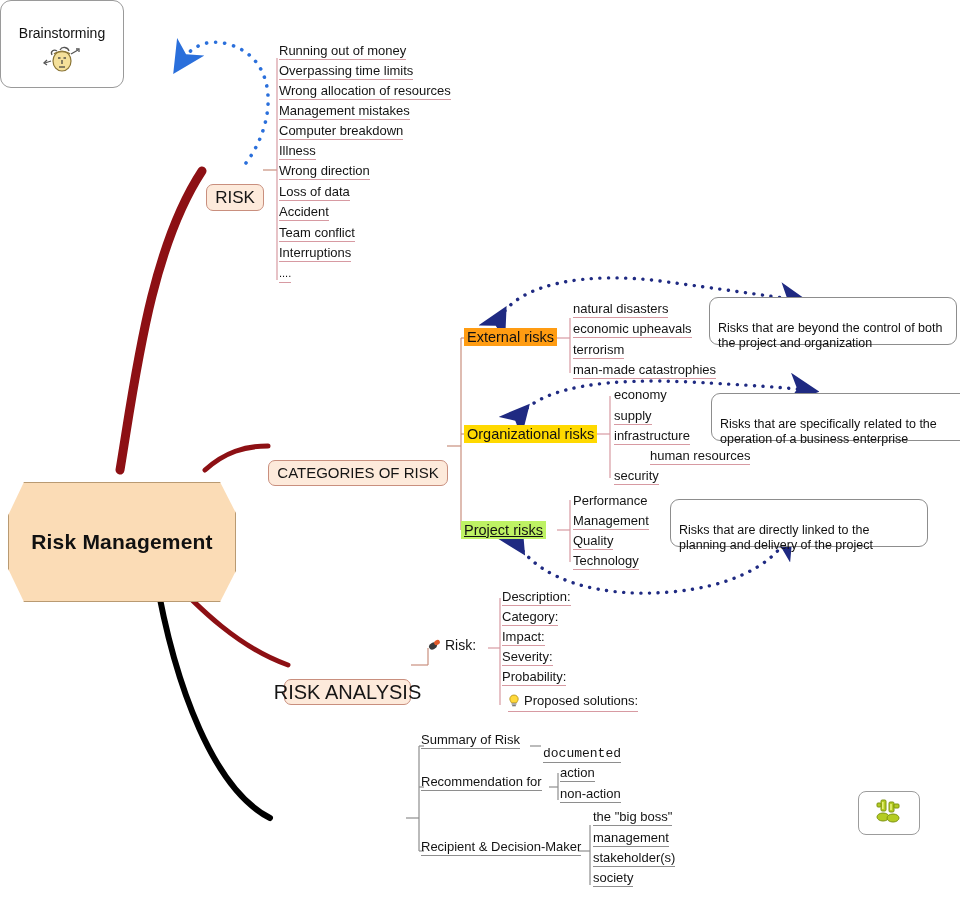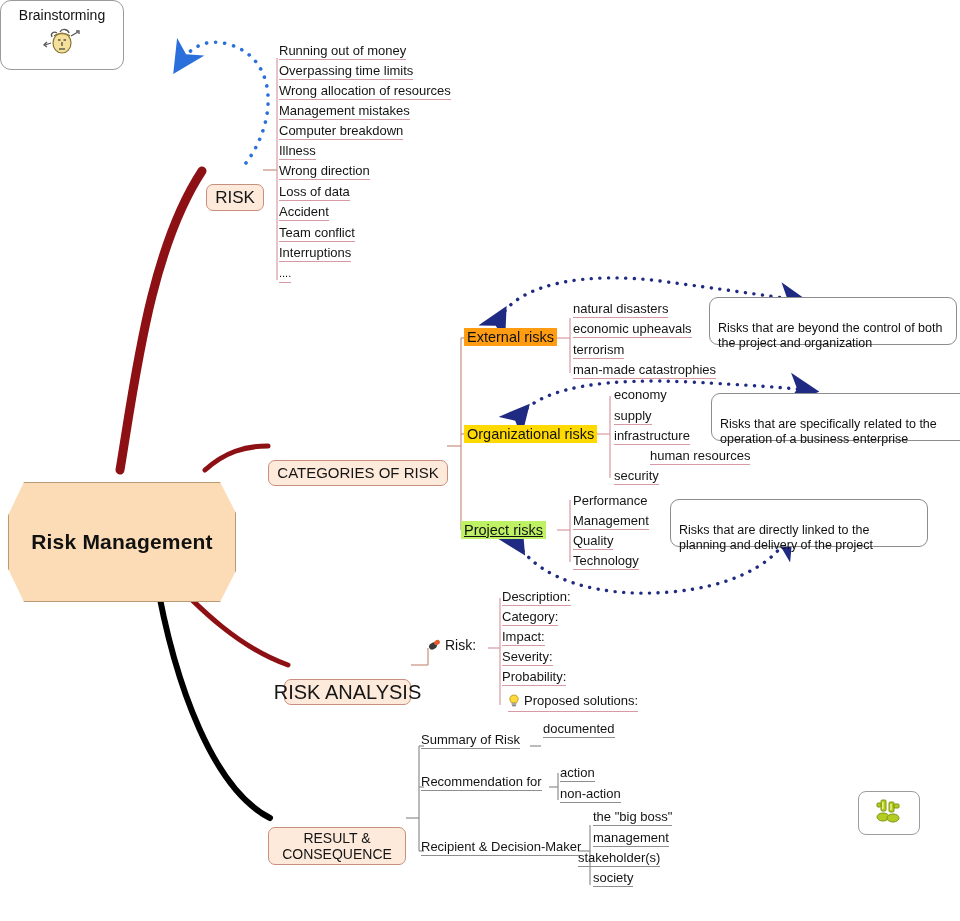--- a/index.html
+++ b/index.html
@@ -24,21 +24,21 @@
 
   .main-node{
     background:#fdeadb;border:1px solid #c98f7e;border-radius:7px;
     display:flex;align-items:center;justify-content:center;
     font-size:15px;color:#151515;padding:3px 9px;text-align:center;line-height:1.15;
   }
   .brainstorm-node{
     left:121px;top:70px;width:122px;height:62px;
     background:#ffffff;border:1px solid #9a9a9a;border-radius:11px;
     display:flex;flex-direction:column;align-items:center;justify-content:flex-start;
-    padding-top:6px;font-size:14px;color:#111;
+    padding-top:24px;font-size:14px;color:#111;
   }
 
   
   .leaf{
     position:absolute;white-space:nowrap;font-size:13px;color:#141414;
     padding-bottom:1px;line-height:15px;
   }
   .leaf.pink{border-bottom:1px solid #d79aa2;}
   .leaf.grey{border-bottom:1px solid #8e8e8e;}
   .leaf.plain{border-bottom:none;}
@@ -230,36 +230,32 @@
   <div class="leaf pink" style="left:508px;top:693px;">
     <span class="inline-icon">
       <svg width="12" height="13" viewBox="0 0 12 13">
         <path d="M6,1 C8.6,1 10.2,3 10.2,5 C10.2,6.6 9,7.6 8.6,8.8 L3.4,8.8 C3,7.6 1.8,6.6 1.8,5 C1.8,3 3.4,1 6,1 Z" fill="#ffd93b" stroke="#b08c12" stroke-width="0.8"></path>
         <rect x="3.6" y="9.2" width="4.8" height="1.6" fill="#9a9a9a"></rect>
         <rect x="4.2" y="11" width="3.6" height="1.3" fill="#7a7a7a"></rect>
       </svg>
     </span><span>Proposed solutions:</span>
   </div>
 
-  <div class="node main-node" style="left:268px;top:800px;width:138px;height:38px;font-size:14px;flex-direction:column;">
-    <span>RESULT &amp;</span>
-    <span>CONSEQUENCE</span>
-  </div>
 
   <div class="leaf grey" style="left:421px;top:732px;">Summary of Risk</div>
-  <div class="leaf grey" style="left:543px;top:721px;">documented</div>
+  <div class="leaf grey" style="left:543px;top:746px;font-family:Liberation Mono, monospace;">documented</div>
 
   <div class="leaf grey" style="left:421px;top:774px;">Recommendation for</div>
   <div class="leaf grey" style="left:560px;top:765px;">action</div>
   <div class="leaf grey" style="left:560px;top:786px;">non-action</div>
 
   <div class="leaf grey" style="left:421px;top:839px;">Recipient &amp; Decision-Maker</div>
   <div class="leaf grey" style="left:593px;top:809px;">the "big boss"</div>
   <div class="leaf grey" style="left:593px;top:830px;">management</div>
-  <div class="leaf grey" style="left:578px;top:850px;">stakeholder(s)</div>
+  <div class="leaf grey" style="left:593px;top:850px;">stakeholder(s)</div>
   <div class="leaf grey" style="left:593px;top:870px;">society</div>
 
   <div class="icon-chip">
     <span>
       <svg width="34" height="30" viewBox="0 0 34 30">
         <g fill="#b4cc22" stroke="#7e9412" stroke-width="1">
           <rect x="9" y="4" width="5" height="11" rx="1.2"></rect>
           <rect x="17" y="6" width="5" height="10" rx="1.2"></rect>
           <rect x="5" y="7" width="4" height="4" rx="1"></rect>
           <rect x="22" y="8" width="5" height="4" rx="1"></rect>

